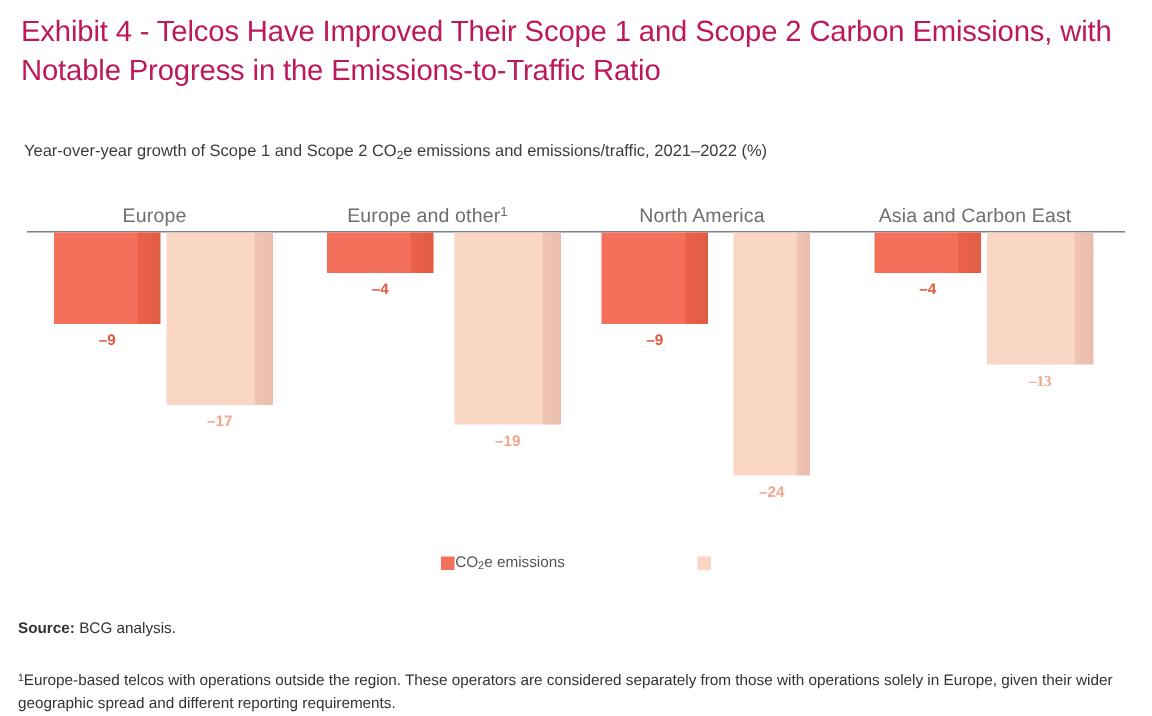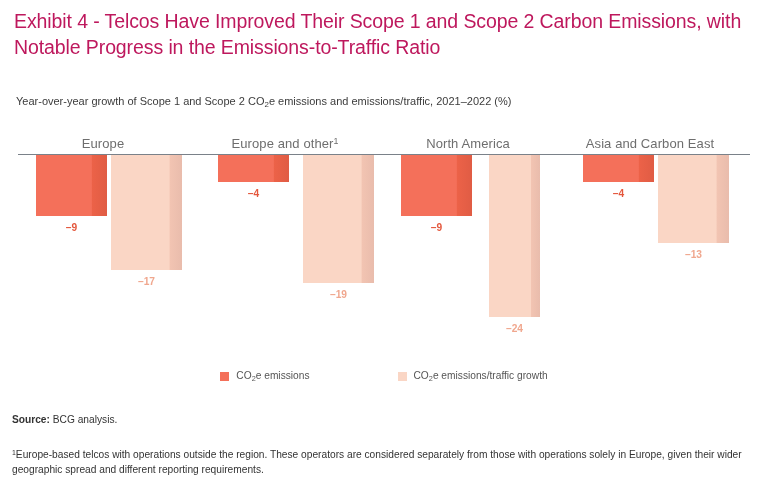--- a/index.html
+++ b/index.html
@@ -112,21 +112,20 @@
     top: 370px;
     width: 768px;
     display: flex;
     justify-content: center;
     align-items: center;
     gap: 88px;
   }
   .legend-item {
     display: flex;
     align-items: center;
-    gap: 7px;
   }
   .legend-swatch {
     width: 9px;
     height: 9px;
     flex: 0 0 auto;
   }
   .legend-label {
     font-size: 10.2px;
     color: #555555;
     white-space: nowrap;
@@ -195,34 +194,33 @@
         </div>
       </div>
       <div class="group" style="left: 565px; width: 170px;">
         <div class="group-label">Asia and Carbon East</div>
         <div class="bar-wrap" style="left: 18px; width: 71px; height: 27px;">
           <div class="bar dark" style="height: 27px;"></div>
           <div class="bar-value dark" style="top: 33px;">–4</div>
         </div>
         <div class="bar-wrap" style="left: 93px; width: 71px; height: 87.75px;">
           <div class="bar light" style="height: 87.75px;"></div>
-          <div class="bar-value light" style="top: 93.75px;">–13</div>
+          <div class="bar-value light" style="top: 93.75px; font-family: Liberation Serif, serif;">–13</div>
         </div>
       </div>
     </div>
 </div>
 
 <div id="legend">
     <div class="legend-item">
       <span class="legend-swatch" style="background: rgb(244, 112, 90);"></span>
       <span class="legend-label">CO<span class="sub">2</span>e emissions</span>
     </div>
     <div class="legend-item">
       <span class="legend-swatch" style="background: rgb(250, 214, 197);"></span>
-      <span class="legend-label">CO<span class="sub">2</span>e emissions/traffic growth</span>
     </div>
   </div>
 
 <div id="footer">
   <div id="source"><b>Source:</b>
     <span>BCG analysis.</span></div>
   <div id="footnote"><span class="sup">1</span><span>Europe-based telcos with operations outside the region. These operators are considered separately from those with operations solely in Europe, given their wider geographic spread and different reporting requirements.</span></div>
 </div>
 
 </body></html>

